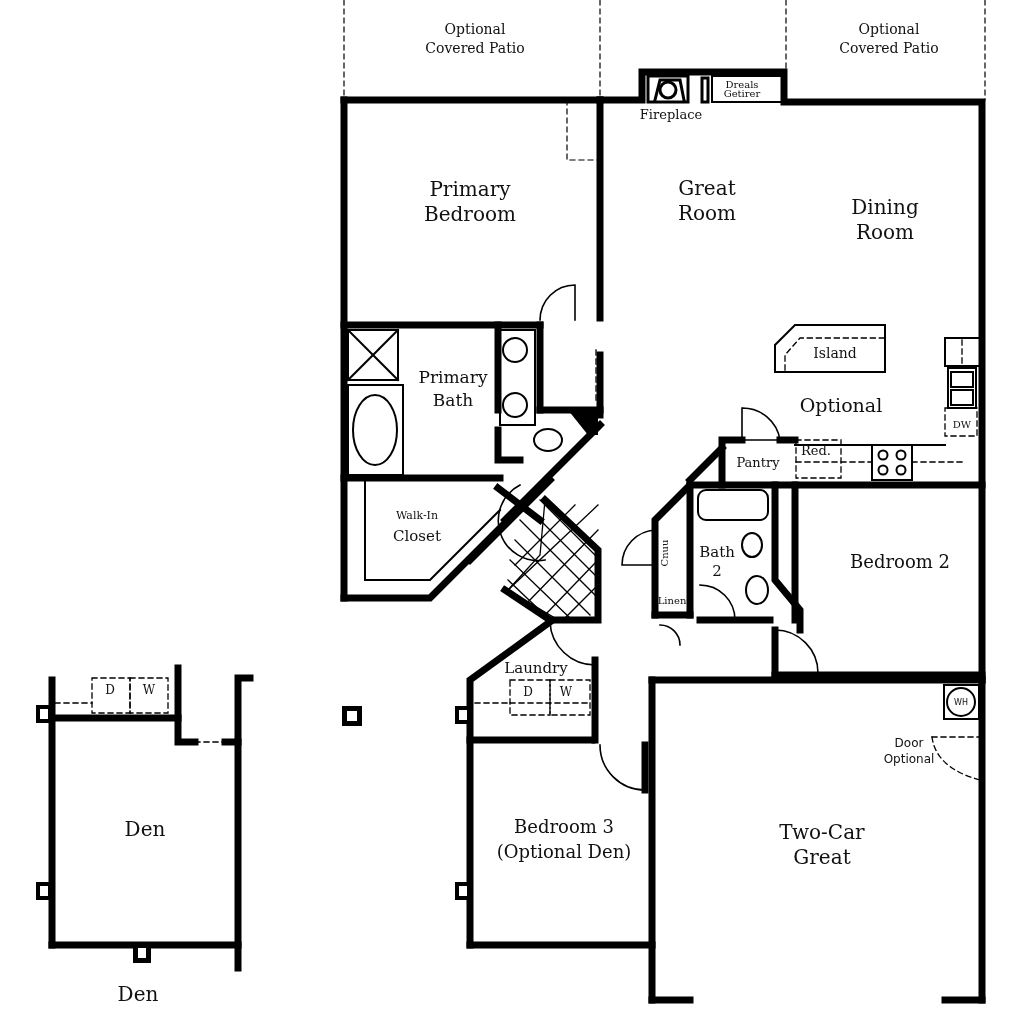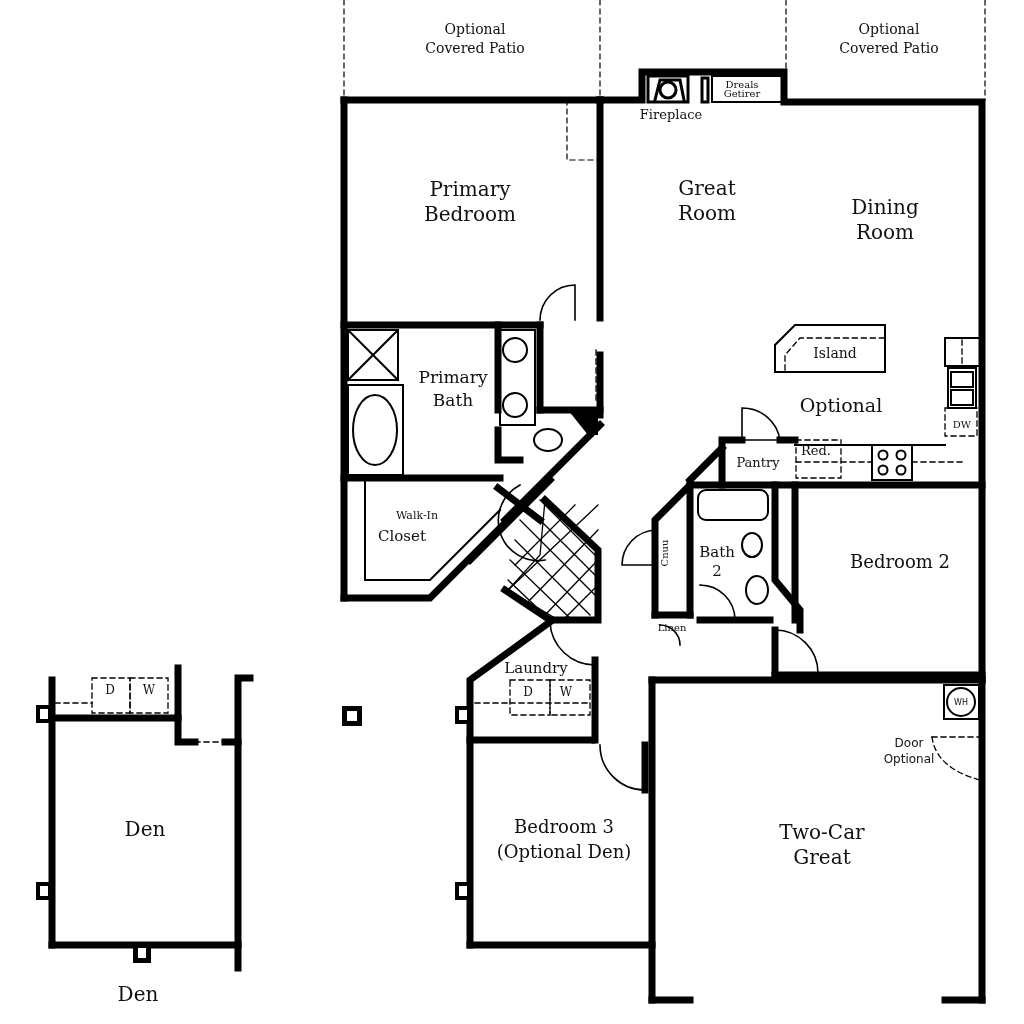--- a/index.html
+++ b/index.html
@@ -223,27 +223,27 @@
 <div class="lbl small" style="left:835px;top:354px">Island</div>
 <div class="lbl room" style="left:841px;top:405px;font-size:19px">Optional</div>
 <div class="lbl small" style="left:758px;top:463px;font-size:13px">Pantry</div>
 <div class="lbl xtiny" style="left:816px;top:451px">Red.</div>
 <div class="lbl xtiny" style="left:962px;top:424px;font-size:10px">DW</div>
 
 <div class="lbl mid" style="left:453px;top:377px">Primary</div>
 <div class="lbl mid" style="left:453px;top:400px">Bath</div>
 
 <div class="lbl small" style="left:417px;top:516px;font-size:11px">Walk-In</div>
-<div class="lbl small" style="left:402px;top:536px;font-size:15px">Closet</div>
+<div class="lbl small" style="left:417px;top:536px;font-size:15px">Closet</div>
 
 <div class="lbl xtiny vert" style="left:664px;top:553px;font-size:10px">Cnuu</div>
 
 <div class="lbl small" style="left:717px;top:552px;font-size:15px">Bath</div>
 <div class="lbl small" style="left:717px;top:571px;font-size:15px">2</div>
-<div class="lbl xtiny" style="left:672px;top:627px;font-size:10px">Linen</div>
+<div class="lbl xtiny" style="left:672px;top:600px;font-size:10px">Linen</div>
 
 <div class="lbl mid" style="left:900px;top:562px;font-size:18px">Bedroom 2</div>
 
 <div class="lbl small" style="left:536px;top:668px;font-size:15px">Laundry</div>
 <div class="lbl xtiny" style="left:528px;top:693px;font-size:12px">D</div>
 <div class="lbl xtiny" style="left:566px;top:693px;font-size:12px">W</div>
 
 <div class="lbl xtiny" style="left:961px;top:703px;font-size:8px;font-family:'DejaVu Sans',sans-serif">WH</div>
 
 <div class="lbl tiny" style="left:909px;top:760px">Optional</div>

